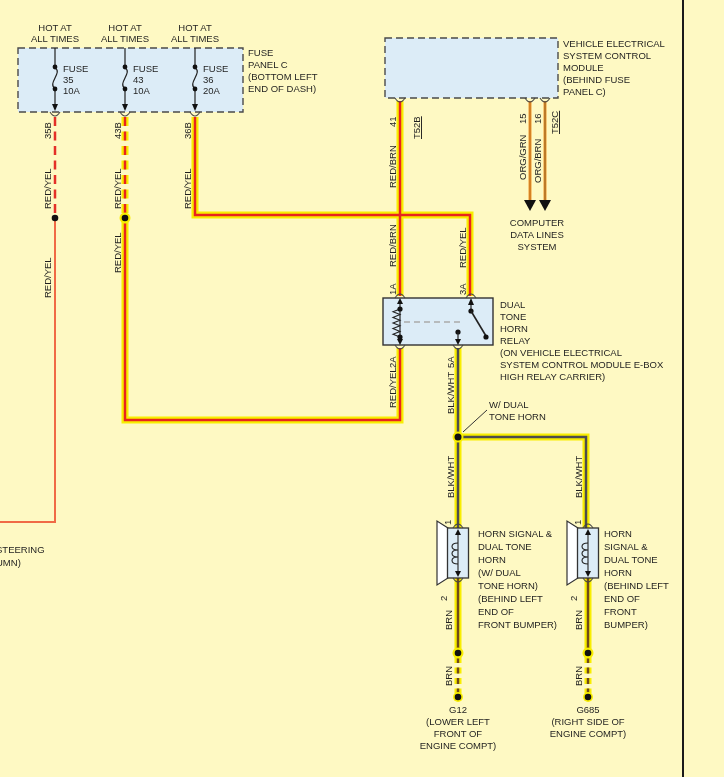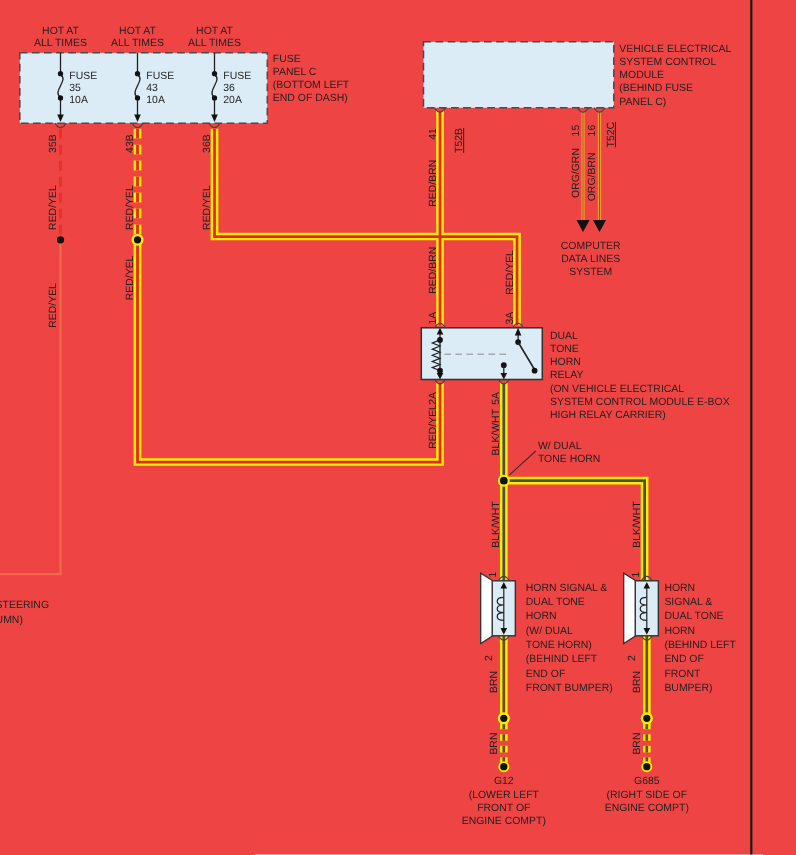--- a/index.html
+++ b/index.html
@@ -1,16 +1,16 @@
 <!DOCTYPE html>
 <html><head>
 <meta charset="utf-8">
 <style>
   html,body{margin:0;padding:0;background:#ffffff;}
-  .stage{position:relative;width:724px;height:777px;background:#ef4444;overflow:hidden;}
+  .stage{position:relative;width:724px;height:777px;background:#fef9c3;overflow:hidden;}
   svg text{font-family:"Liberation Sans","DejaVu Sans",sans-serif;font-size:9.5px;fill:#1f1f1f;}
 </style>
 </head>
 <body>
 
 <div class="stage">
 <svg width="724" height="777" viewBox="0 0 724 777" xmlns="http://www.w3.org/2000/svg">
 
   <rect x="18" y="48" width="225" height="64" fill="#dcecf7" stroke="#4a4a4a" stroke-width="1.4" stroke-dasharray="7,4"></rect>
   <rect x="385" y="38" width="173" height="60" fill="#dcecf7" stroke="#4a4a4a" stroke-width="1.4" stroke-dasharray="7,4"></rect>

